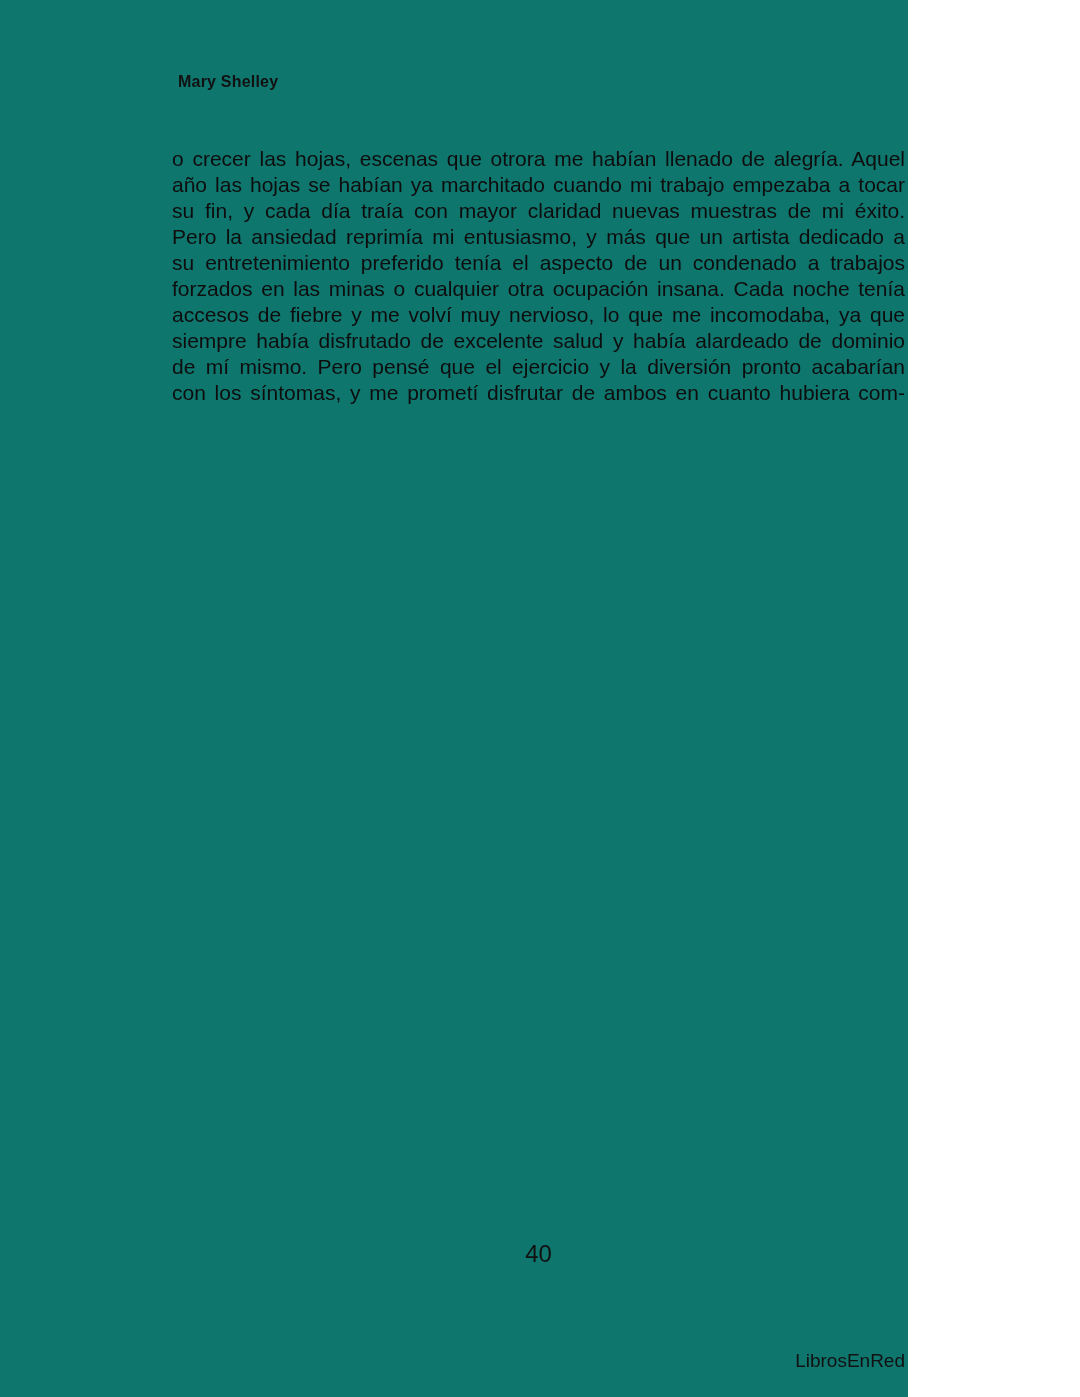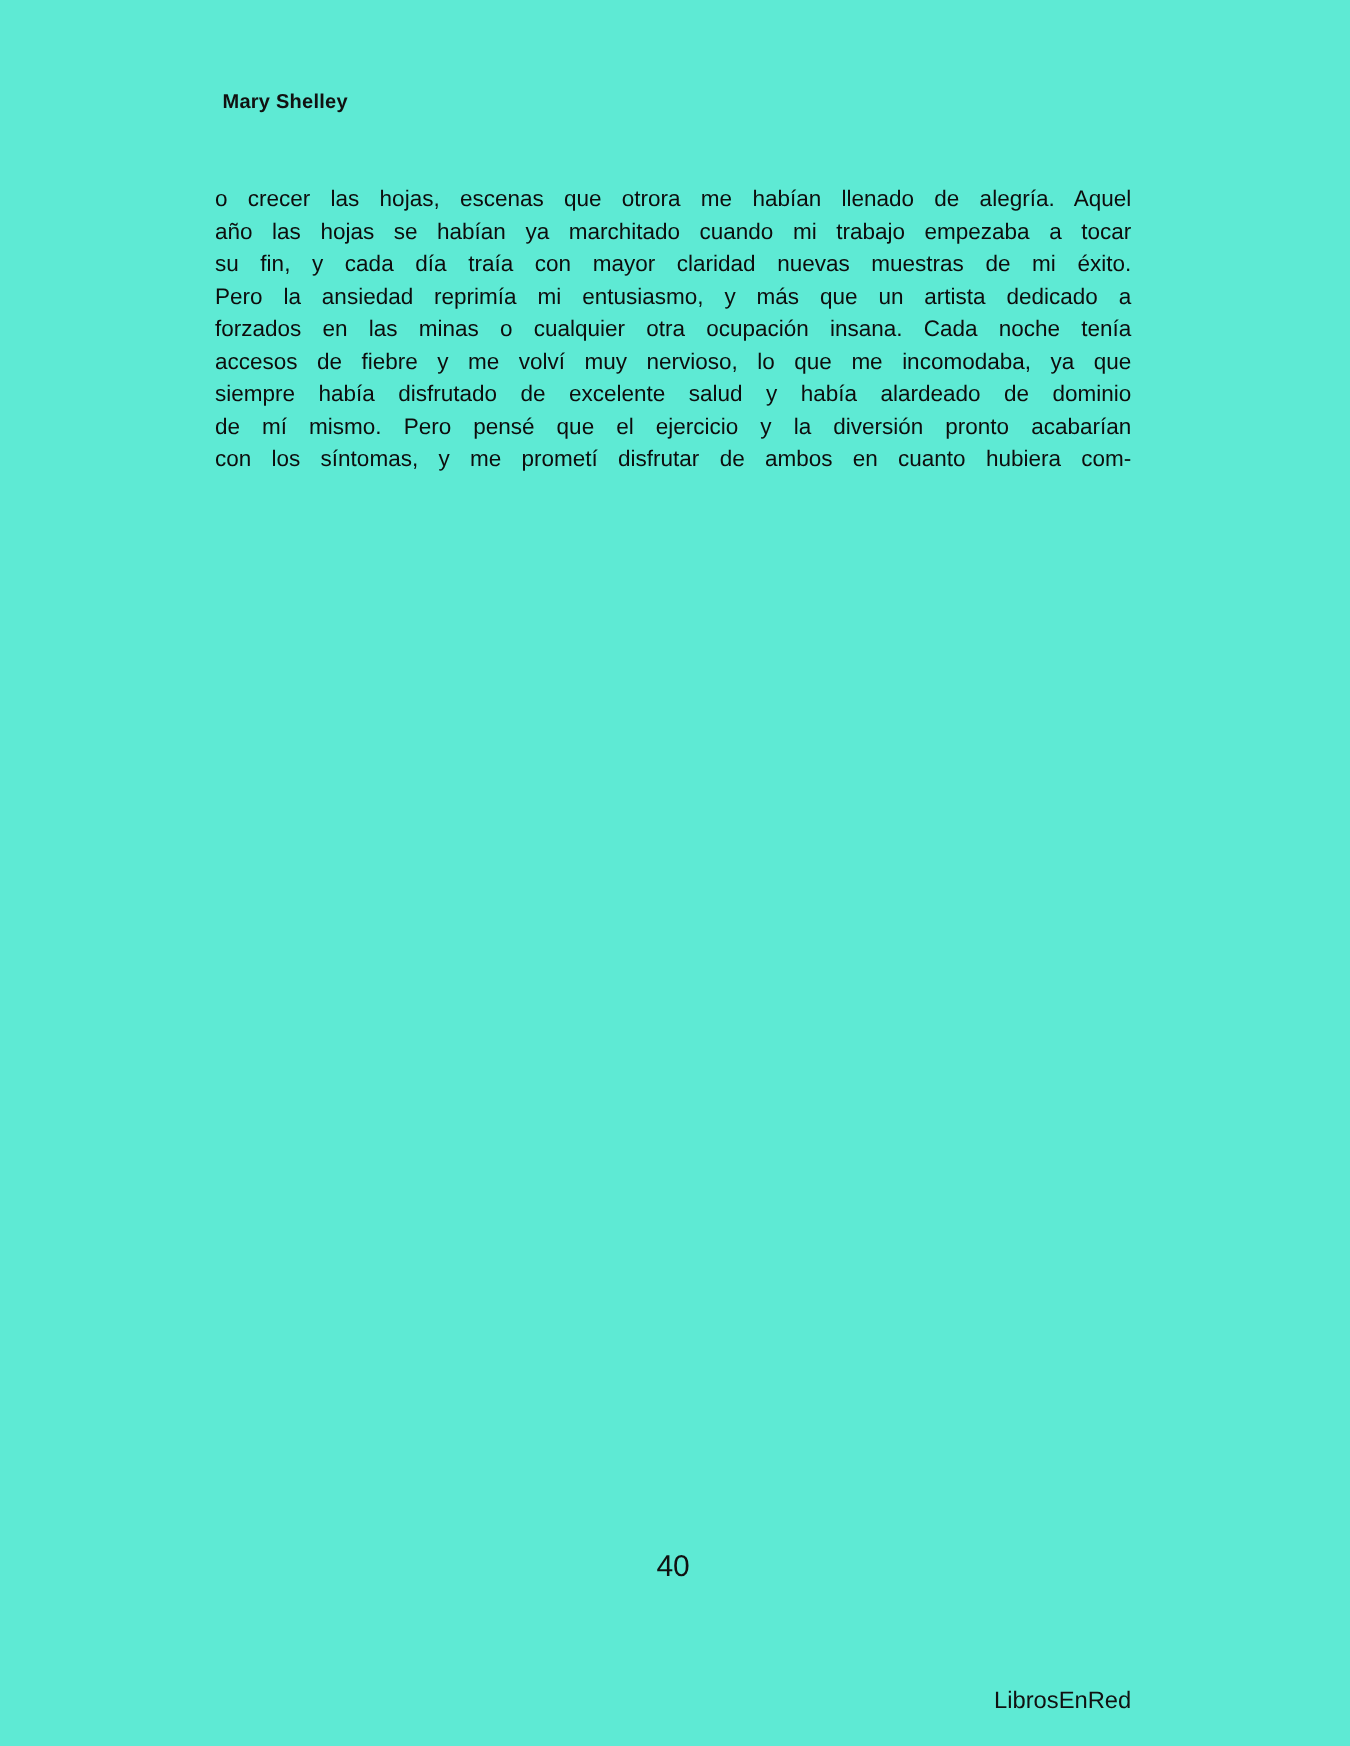--- a/index.html
+++ b/index.html
@@ -1,42 +1,42 @@
 <!DOCTYPE html>
 <html><head>
 <meta charset="utf-8">
 <style>
   html, body {
     margin: 0;
     padding: 0;
   }
   .page {
     position: relative;
-    width: 1080px;
+    width: 908px;
     height: 1397px;
-    background: #5eead4;
+    background: #0f766e;
     font-family: "Liberation Sans", sans-serif;
     color: #111111;
     overflow: hidden;
   }
   .running-header {
     position: absolute;
     left: 178px;
     top: 73px;
     font-size: 16px;
     font-weight: 600;
     letter-spacing: 0.2px;
     color: #111111;
   }
   .body-text {
     position: absolute;
     left: 172px;
     top: 146px;
     width: 733px;
-    font-size: 18px;
+    font-size: 21px;
     line-height: 26px;
     color: #0d0d0d;
   }
   .body-text .line {
     text-align: justify;
     text-align-last: justify;
     height: 26px;
     overflow: visible;
   }
   .body-text .line.last {
@@ -67,20 +67,21 @@
 
 <div class="page">
 
   <div class="running-header">Mary Shelley</div>
 
   <div class="body-text">
     <div class="line">o crecer las hojas, escenas que otrora me habían llenado de alegría. Aquel</div>
     <div class="line">año las hojas se habían ya marchitado cuando mi trabajo empezaba a tocar</div>
     <div class="line">su fin, y cada día traía con mayor claridad nuevas muestras de mi éxito.</div>
     <div class="line">Pero la ansiedad reprimía mi entusiasmo, y más que un artista dedicado a</div>
+    <div class="line">su entretenimiento preferido tenía el aspecto de un condenado a trabajos</div>
     <div class="line">forzados en las minas o cualquier otra ocupación insana. Cada noche tenía</div>
     <div class="line">accesos de fiebre y me volví muy nervioso, lo que me incomodaba, ya que</div>
     <div class="line">siempre había disfrutado de excelente salud y había alardeado de dominio</div>
     <div class="line">de mí mismo. Pero pensé que el ejercicio y la diversión pronto acabarían</div>
     <div class="line">con los síntomas, y me prometí disfrutar de ambos en cuanto hubiera com-</div>
   </div>
 
   <div class="footer-page-number">40</div>
 
   <div class="footer-publisher">LibrosEnRed</div>

